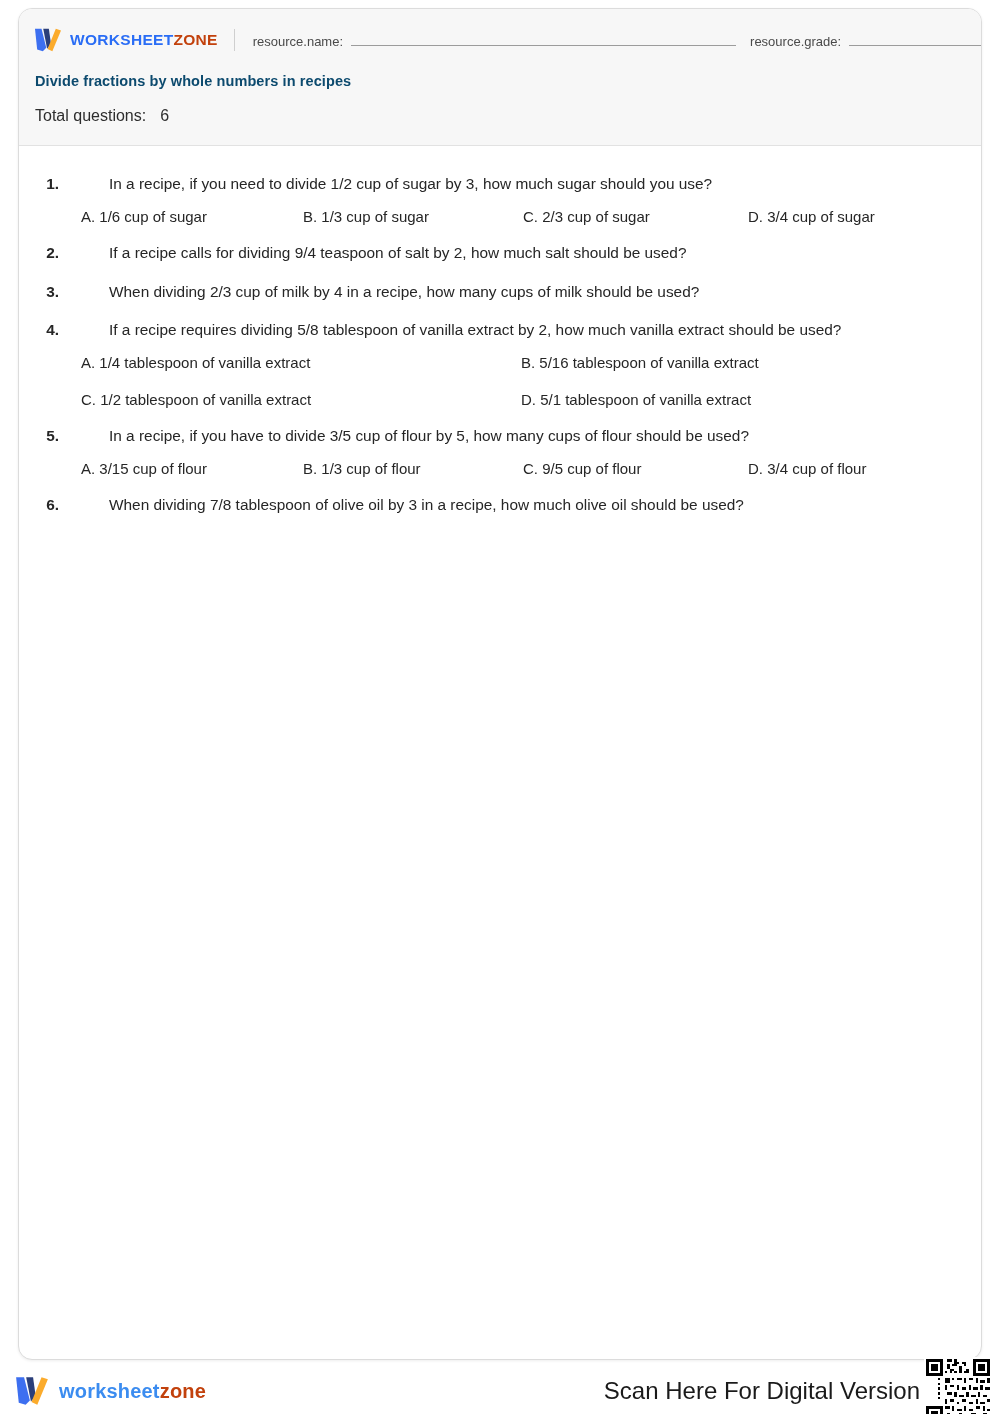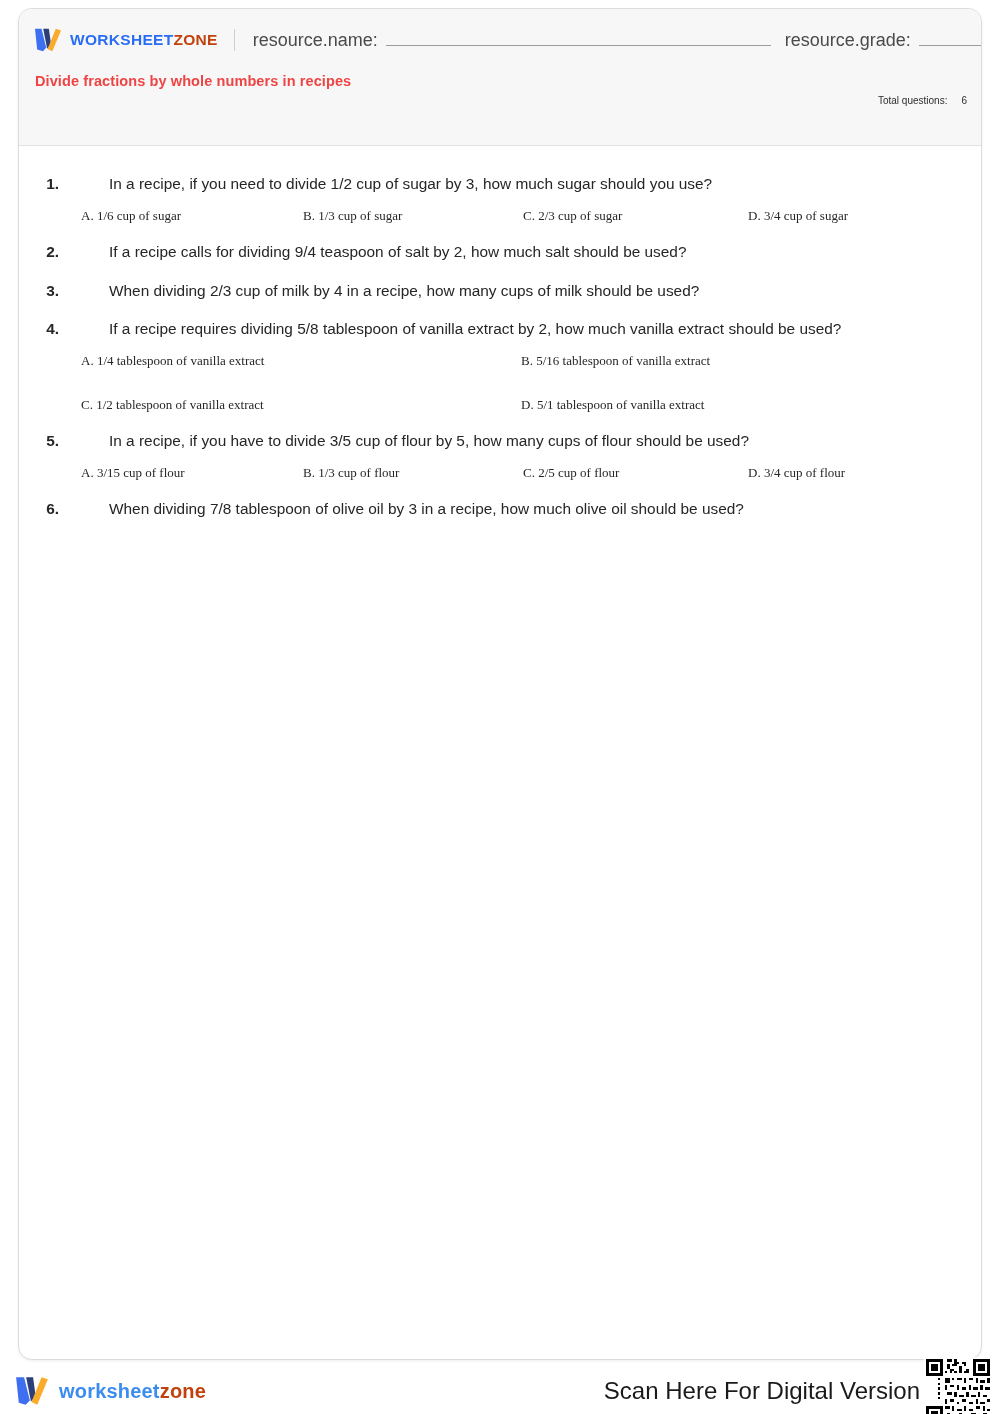--- a/index.html
+++ b/index.html
@@ -75,21 +75,21 @@
     flex: 0 0 auto;
   }
 
   .field-group {
     display: flex;
     align-items: baseline;
     flex: 1 1 auto;
     white-space: nowrap;
   }
   .field-label {
-    font-size: 18px;
+    font-size: 13px;
     color: #4a4a4a;
     flex: 0 0 auto;
   }
   .field-rule {
     border-bottom: 1px solid #9c9c9c;
     margin-left: 8px;
     height: 14px;
   }
   .field-rule.name { width: 385px; }
   .field-rule.grade { flex: 1 1 auto; min-width: 120px; }
@@ -97,28 +97,27 @@
   .field-group.grade-group {
     flex: 0 0 auto;
     margin-left: 14px;
     width: 250px;
   }
 
   .title-block { margin-top: 18px; padding-left: 2px; }
   .sheet-title {
     font-size: 14.5px;
     font-weight: bold;
-    color: #ef4444;
+    color: #0c4a6e;
     letter-spacing: 0.1px;
   }
   .total-line {
-    margin-top: 6px;
-    font-size: 10px;
+    margin-top: 18px;
+    font-size: 16px;
     color: #2d2d2d;
-    text-align: right;
   }
   .total-line .tq-count { margin-left: 14px; }
 
   
   .sheet-body {
     padding: 28px 22px 0 22px;
     box-sizing: border-box;
   }
   .question {
     margin-bottom: 18px;
@@ -135,35 +134,34 @@
     font-weight: bold;
     min-width: 18px;
     text-align: right;
     flex: 0 0 auto;
   }
   .q-text { flex: 1 1 auto; margin-left: 41px; }
 
   .options {
     margin-top: 13px;
     padding-left: 40px;
-    font-size: 13px;
+    font-size: 15px;
     color: #262626;
-    font-family: Liberation Serif, serif;
   }
   .options.cols4 {
     display: flex;
   }
   .options.cols4 .opt {
     flex: 0 0 auto;
     white-space: nowrap;
   }
   .options.cols2 {
     display: grid;
     grid-template-columns: 440px 1fr;
-    row-gap: 28px;
+    row-gap: 20px;
   }
   .options.cols2 .opt { white-space: nowrap; }
 
   
   .footer {
     position: absolute;
     left: 0;
     top: 1368px;
     width: 1000px;
     height: 46px;
@@ -277,21 +275,21 @@
     </div>
 
     <div class="question">
       <div class="q-head">
         <span class="q-num">5.</span>
         <span class="q-text">In a recipe, if you have to divide 3/5 cup of flour by 5, how many cups of flour should be used?</span>
       </div>
       <div class="options cols4">
         <span class="opt" style="width:222px">A. 3/15 cup of flour</span>
         <span class="opt" style="width:220px">B. 1/3 cup of flour</span>
-        <span class="opt" style="width:225px">C. 2/5 cup of flour</span>
+        <span class="opt" style="width:225px">C. 9/5 cup of flour</span>
         <span class="opt">D. 3/4 cup of flour</span>
       </div>
     </div>
 
     <div class="question">
       <div class="q-head">
         <span class="q-num">6.</span>
         <span class="q-text">When dividing 7/8 tablespoon of olive oil by 3 in a recipe, how much olive oil should be used?</span>
       </div>
     </div>

